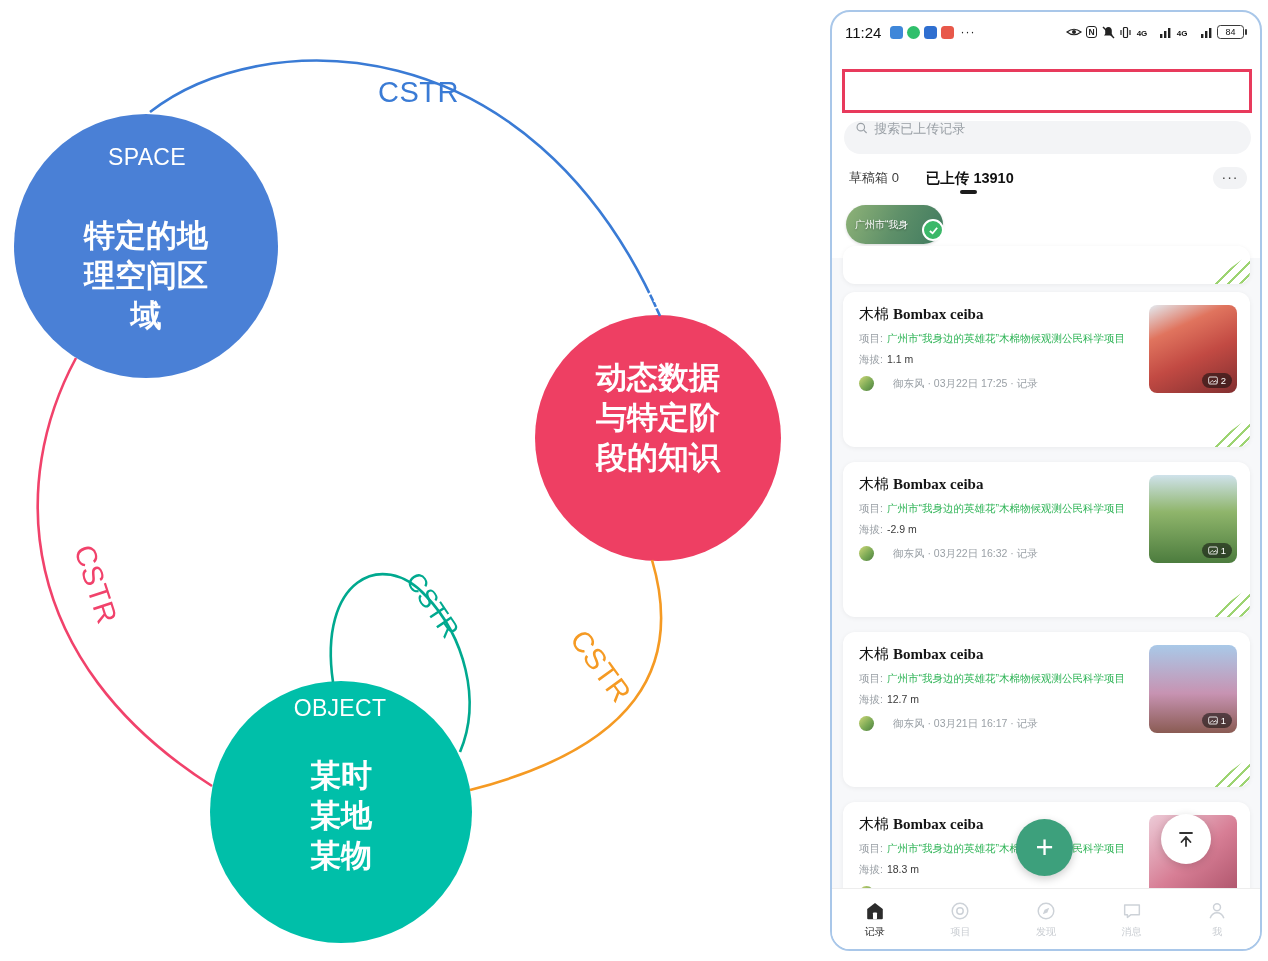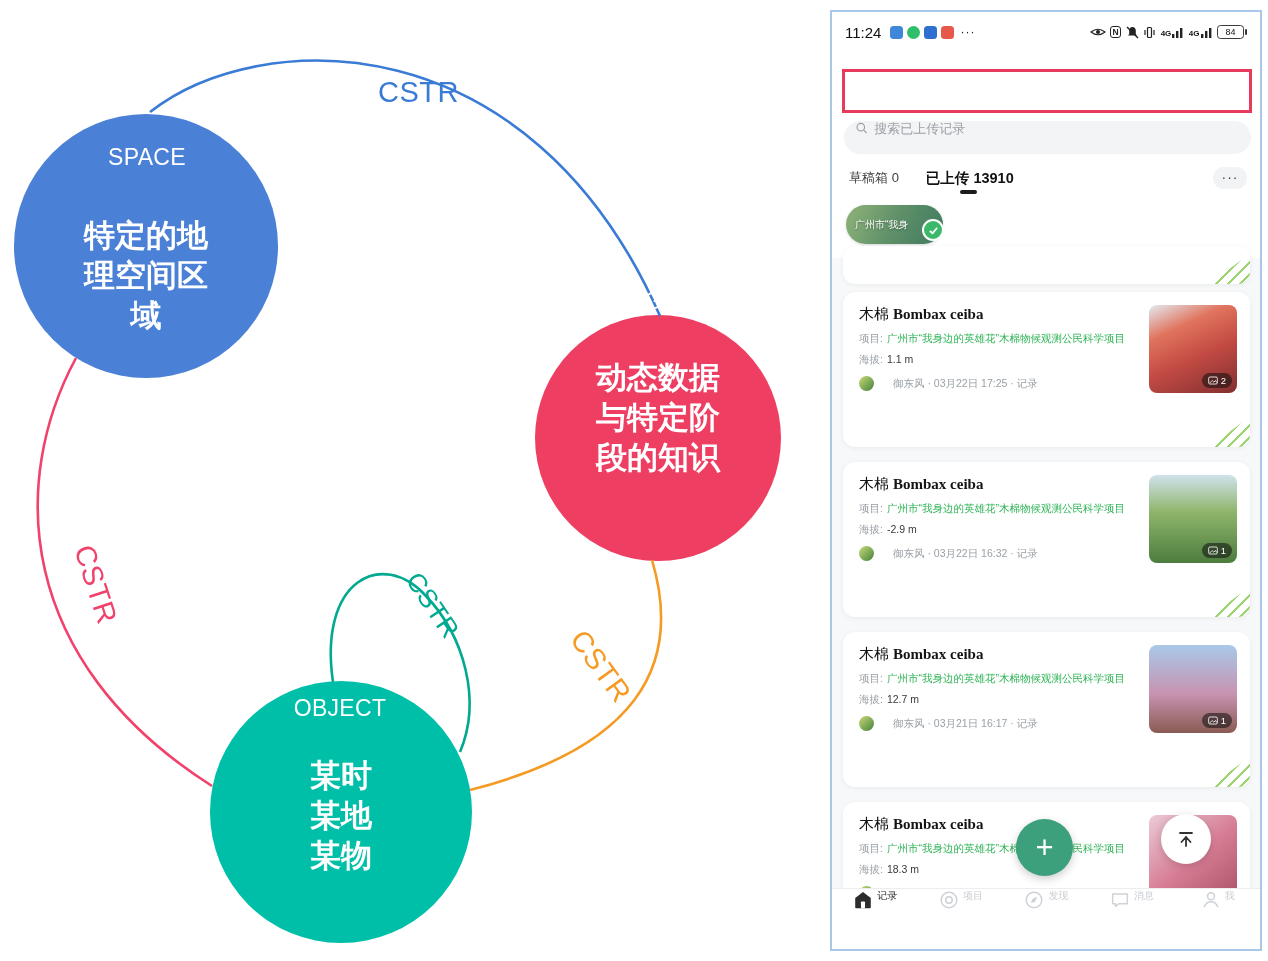--- a/index.html
+++ b/index.html
@@ -8,28 +8,28 @@
 .stage{position:absolute;inset:0}
 
 
 .diagram{position:absolute;left:0;top:0;width:830px;height:961px}
 .node-text{position:absolute;color:#fff;text-align:center}
 .node-title{font-size:23px;letter-spacing:.3px}
 .node-desc{font-size:31px;font-weight:700;line-height:40px;white-space:pre-line}
 .cstr{position:absolute;font-size:29px;letter-spacing:.5px}
 
 
-.phone{position:absolute;left:830px;top:10px;width:432px;height:941px;background:#fff;border:2px solid #a9c7e9;border-radius:0;overflow:hidden}
+.phone{position:absolute;left:830px;top:10px;width:432px;height:941px;background:#fff;border:2px solid #a9c7e9;border-radius:20px;overflow:hidden}
 .statusbar{position:absolute;left:0;top:7px;width:100%;height:26px;display:flex;align-items:center;padding:0 13px;gap:4px}
 .sb-time{font-size:15px;color:#111;margin-right:5px}
 .mini{width:13px;height:13px;border-radius:3.5px;display:inline-block}
 .sb-dots{font-size:12px;color:#222;margin:0 2px;letter-spacing:1px}
 .sb-right{margin-left:auto;display:flex;align-items:center;gap:4.5px}
 .nfc{font-size:8.5px;border:1.2px solid #222;border-radius:3px;color:#222;padding:0 1.5px;height:12px;display:inline-flex;align-items:center;font-weight:700}
-.sig{display:flex;align-items:flex-end;gap:1px}
+.sig{display:flex;align-items:flex-end;gap:13px}
 .sig .g{font-size:8px;color:#111;font-weight:700;line-height:8px}
 .battery{position:relative;width:27px;height:14px;border:1.2px solid #3a3a3a;border-radius:3.5px;display:flex;align-items:center;justify-content:center;font-size:9px;color:#111;margin-right:3px}
 .battery:after{content:"";position:absolute;right:-3.5px;top:3px;width:2px;height:6px;background:#3a3a3a;border-radius:1px}
 
 .tabs-box{position:absolute;left:10px;top:57px;width:410px;height:44px;border:3.5px solid #e83a5c;z-index:6;pointer-events:none}
 .tabs{position:absolute;left:14px;top:60px;width:404px;height:38px;display:flex;align-items:center;justify-content:space-between;padding:0 6px}
 .tab{display:flex;align-items:center;gap:5px;font-size:14.5px;color:#a3a8ad}
 .tab.active{color:#28292b}
 
 .searchbar{position:absolute;left:12px;top:109px;width:407px;height:33px;border-radius:17px;background:#f3f4f6;display:flex;align-items:flex-start;padding:0 11px;gap:6px}
@@ -64,21 +64,21 @@
 .thumb2{background:linear-gradient(180deg,#cfe2eb 0%,#8fb56b 42%,#4c7c3e 100%)}
 .thumb3{background:linear-gradient(180deg,#a9c9e8 0%,#c793b2 55%,#8a5b53 100%)}
 .thumb4{background:linear-gradient(140deg,#eccbd7 0%,#d77e95 50%,#a94f66 100%)}
 .ph-badge{position:absolute;right:5px;bottom:5px;background:rgba(15,15,15,.55);color:#fff;font-size:9.5px;border-radius:9px;padding:2px 6px;display:flex;align-items:center;gap:3px}
 .corner{position:absolute;right:0;bottom:0;width:42px;height:30px;background:repeating-linear-gradient(135deg,rgba(124,197,66,.75) 0 2.5px,transparent 2.5px 8.5px);clip-path:polygon(100% 0,100% 100%,0 100%)}
 
 .fab-plus{position:absolute;left:184px;top:807px;width:57px;height:57px;border-radius:50%;background:#3da07c;display:flex;align-items:center;justify-content:center;color:#fff;font-size:31px;box-shadow:0 3px 9px rgba(0,0,0,.2);z-index:30}
 .fab-top{position:absolute;left:329px;top:802px;width:50px;height:50px;border-radius:50%;background:#fff;box-shadow:0 2px 9px rgba(0,0,0,.16);display:flex;align-items:center;justify-content:center;z-index:30}
 
 .bottomnav{position:absolute;left:0;bottom:0;width:100%;height:61px;background:#fff;border-top:1px solid #ededed;display:flex;z-index:40}
-.nav-item{flex:1;display:flex;flex-direction:row;align-items:flex-start;justify-content:center;gap:3px;font-size:10px;color:#c9cdd2}
+.nav-item{flex:1;display:flex;flex-direction:column;align-items:center;justify-content:center;gap:3px;font-size:10px;color:#c9cdd2}
 .nav-item.active{color:#1f1f1f}
 </style>
 </head>
 <body>
 
 <div class="stage">
 
   <div class="diagram">
     <svg width="830" height="961" viewBox="0 0 830 961">
       <circle cx="146" cy="246" r="132" fill="#4a80d6"></circle>

